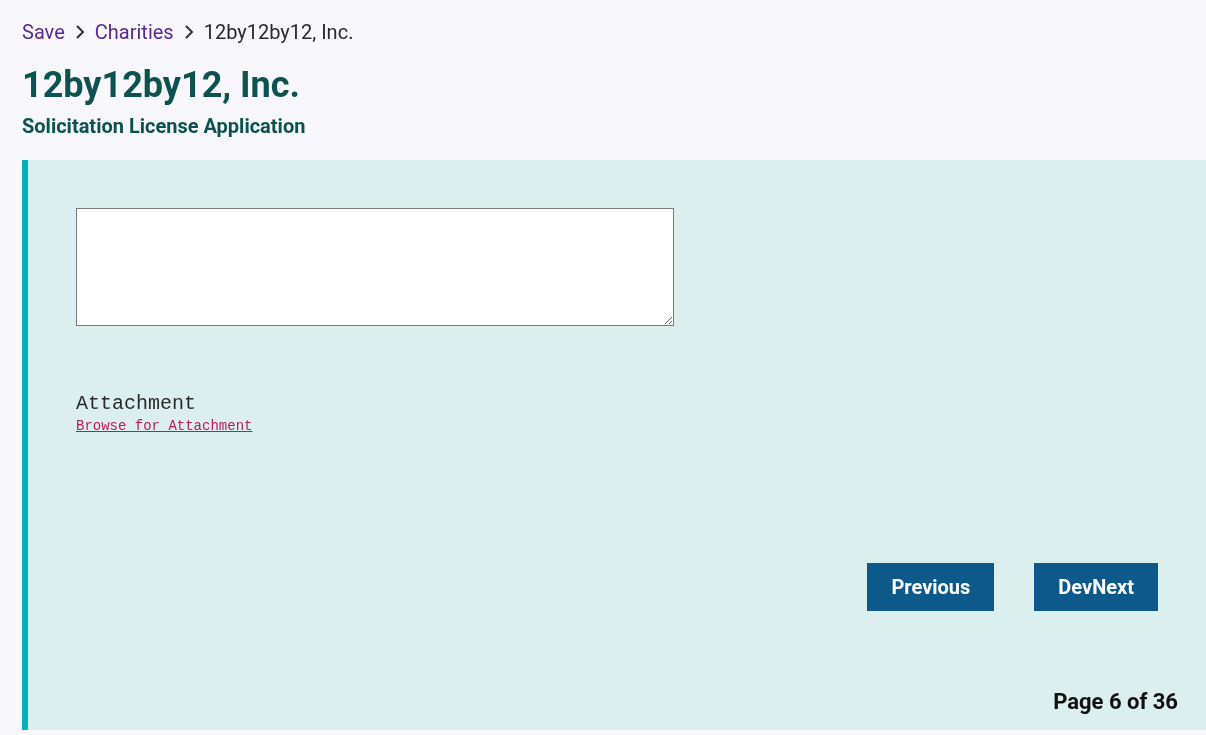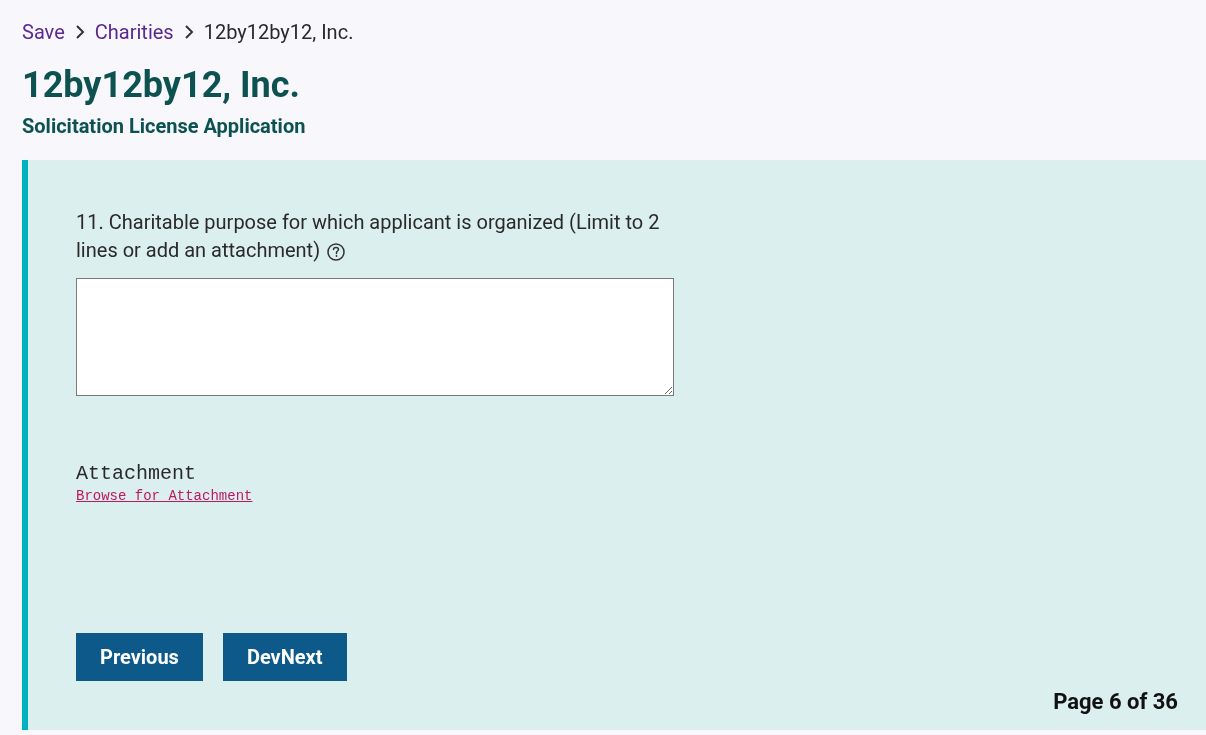--- a/index.html
+++ b/index.html
@@ -91,21 +91,22 @@
     .browse-link {
       font-size: 14px;
       color: #be185d;
       text-decoration: underline;
       cursor: pointer;
       display: inline-block;
     }
     .button-row {
       margin-top: 128px;
       display: flex;
-      gap: 20px;
+      gap: 40px;
+      justify-content: flex-end;
     }
     .btn {
       background: #0d5a8a;
       color: #fff;
       border: none;
       font-size: 20px;
       font-weight: 700;
       padding: 12px 24px;
       cursor: pointer;
       font-family: inherit;
@@ -137,30 +138,20 @@
   </span>
   <span class="current">12by12by12, Inc.</span>
 </nav>
 
 <div class="page-header">
   <h1 class="page-title">12by12by12, Inc.</h1>
   <h2 class="page-subtitle">Solicitation License Application</h2>
 </div>
 
 <div class="form-panel">
-  <div class="question-label">
-    <span>11. Charitable purpose for which applicant is organized (Limit to 2 lines or add an attachment)</span>
-    <span class="help-icon">
-      <svg width="18" height="18" viewBox="0 0 18 18">
-        <circle cx="9" cy="9" r="8" stroke="#333" stroke-width="1.5" fill="none"></circle>
-        <path d="M6.5 6.5 C6.5 5 8 4.5 9 4.5 C10 4.5 11.5 5 11.5 6.5 C11.5 8 9.5 8 9.5 9.5 L9.5 10.5" stroke="#333" stroke-width="1.5" fill="none" stroke-linecap="round"></path>
-        <circle cx="9.5" cy="13" r="0.9" fill="#333"></circle>
-      </svg>
-    </span>
-  </div>
 
   <textarea class="text-area" style=""></textarea>
 
   <div class="attachment-section">
     <div class="attachment-label">Attachment</div>
     <a class="browse-link">Browse for Attachment</a>
   </div>
 
   <div class="button-row">
     <button class="btn">Previous</button>

